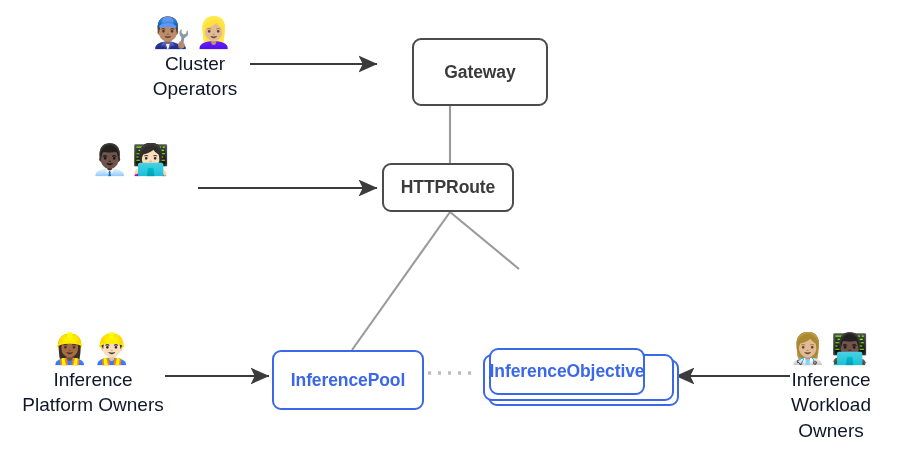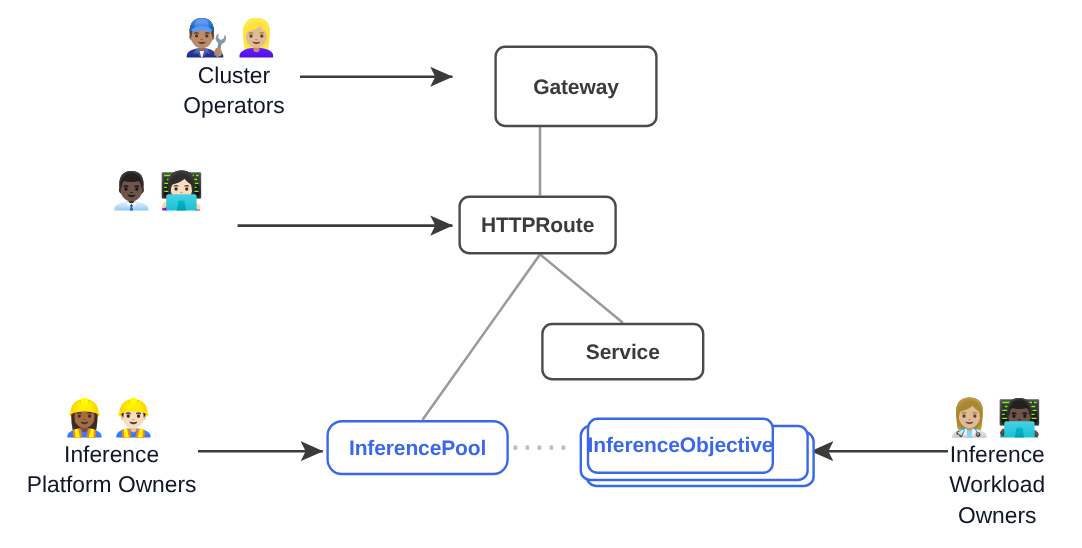--- a/index.html
+++ b/index.html
@@ -128,25 +128,22 @@
   </svg>
 
   <div class="node gray" style="left:372px; top:38px; width:136px; height:68px;margin-left:40px;">
     <span class="node-label">Gateway</span>
   </div>
 
   <div class="node gray" style="left:382px; top:163px; width:132px; height:49px;">
     <span class="node-label">HTTPRoute</span>
   </div>
 
-  <div class="node gray" style="left:451px; top:269px; width:136px; height:48px;">
-    <span class="node-label">Service</span>
-  </div>
 
-  <div class="node blue" style="left:272px; top:350px; width:152px; height:46px;border-radius:13px;">
+  <div class="node blue" style="left:272px; top:350px; width:152px; height:60px;">
     <span class="node-label">InferencePool</span>
   </div>
 
   <div class="stack" style="left:477px; top:348px; width:202px; height:58px;">
     <div class="layer" style="left:11px; top:11px; width:191px; height:47px;"></div>
     <div class="layer" style="left:6px; top:6px; width:191px; height:47px;"></div>
     <div class="node blue" style="left:12px; top:0px; width:156px; height:47px;">
       <span class="node-label">InferenceObjective</span>
     </div>
   </div>

